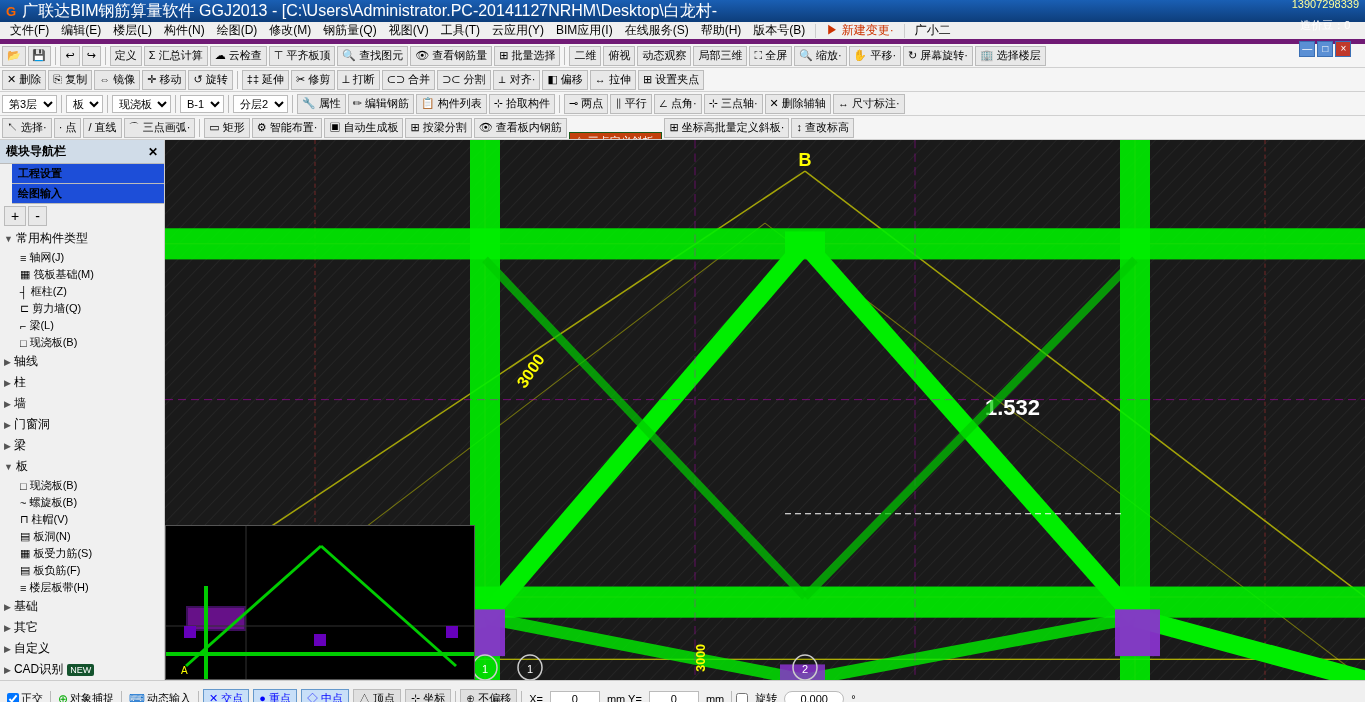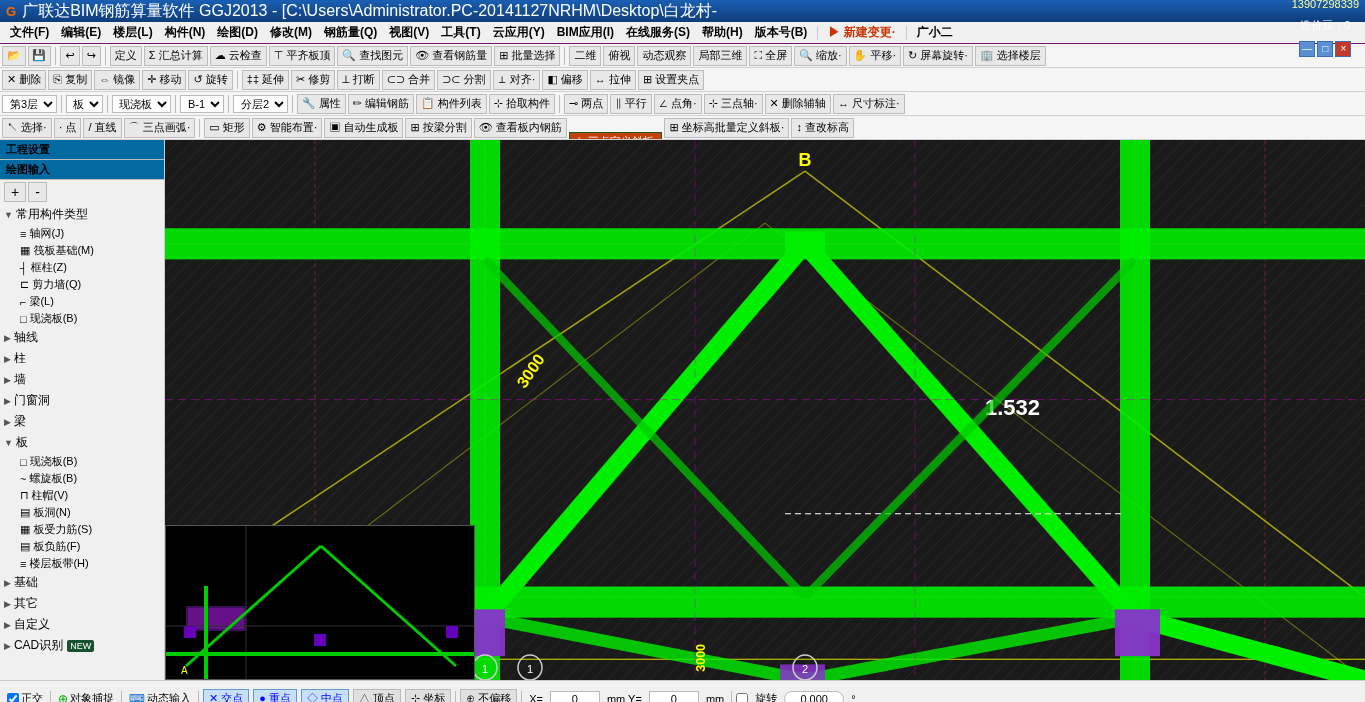--- a/index.html
+++ b/index.html
@@ -24,23 +24,22 @@
     }
     #titlebar .win-btn.close { background: #c0392b; }
     
     
     #menubar {
       height: 22px;
       background: #f0f0f0;
       display: flex;
       align-items: center;
       padding: 0 4px;
-      border-bottom: 1px solid #701a75;
+      border-bottom: 5px solid #701a75;
       font-size: 12px;
-      font-weight: bold;
     }
     .menu-item {
       padding: 2px 6px;
       cursor: pointer;
       white-space: nowrap;
     }
     .menu-sep { width: 1px; height: 14px; background: #ccc; margin: 0 4px; }
     
     
     .toolbar-row {
@@ -60,21 +59,20 @@
       border: 1px solid #bbb;
       font-size: 11px;
       cursor: pointer;
       white-space: nowrap;
       display: flex; align-items: center; gap: 2px;
     }
     .tb-sep { width: 1px; height: 18px; background: #bbb; margin: 0 2px; }
     .tb-select {
       height: 18px; font-size: 11px; border: 1px solid #bbb; background: #fff;
       padding: 0 2px;
-      text-align: right;
     }
     
     
     #main-layout {
       display: flex;
       height: calc(702px - 22px - 22px - 24px - 24px - 24px - 24px - 24px - 22px);
     }
     
     
     #sidebar {
@@ -170,26 +168,26 @@
       position: absolute;
       left: 0; bottom: 0;
       width: 310px; height: 155px;
       background: #000;
       border: 1px solid #555;
       overflow: hidden;
     }
     
     
     .section-header {
-      background: #0369a1;
+      background: #1d4ed8;
       padding: 2px 6px;
       font-size: 11px;
       font-weight: bold;
       border-bottom: 1px solid #bbb;
-      display: flex; align-items: center;
+      display: flex; align-items: center; margin-left: 12px;
     }
     
     .nav-header {
       background: #d0dce8;
       padding: 3px 6px;
       font-weight: bold;
       font-size: 12px;
       border-bottom: 1px solid #bbb;
       display: flex; align-items: center; justify-content: space-between;
     }
@@ -327,20 +325,24 @@
   <div class="tb-btn">⊞ 按梁分割</div>
   <div class="tb-btn">👁 查看板内钢筋</div>
   <div class="tb-btn green-active">△ 三点定义斜板·</div>
   <div class="tb-btn">⊞ 坐标高批量定义斜板·</div>
   <div class="tb-btn">↕ 查改标高</div>
 </div>
 
 <div id="main-layout" style="display: flex; height: 540px;">
 
   <div id="sidebar">
+    <div class="nav-header">
+      <span>模块导航栏</span>
+      <span style="cursor:pointer;">✕</span>
+    </div>
 
     <div class="section-header">工程设置</div>
     <div class="section-header">绘图输入</div>
 
     <div style="display:flex;gap:2px;padding:2px 4px;">
       <div class="tb-btn" style="font-size:14px;padding:0 6px;">+</div>
       <div class="tb-btn" style="font-size:14px;padding:0 6px;">-</div>
     </div>
 
     <div class="sidebar-group">

